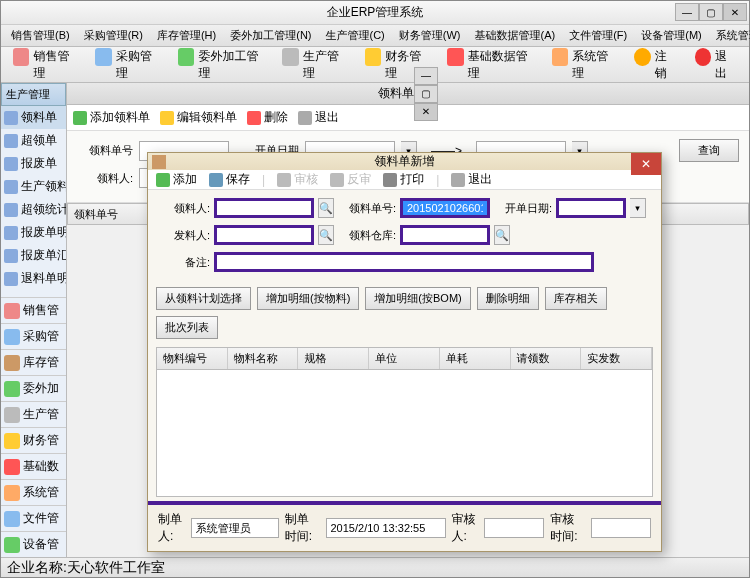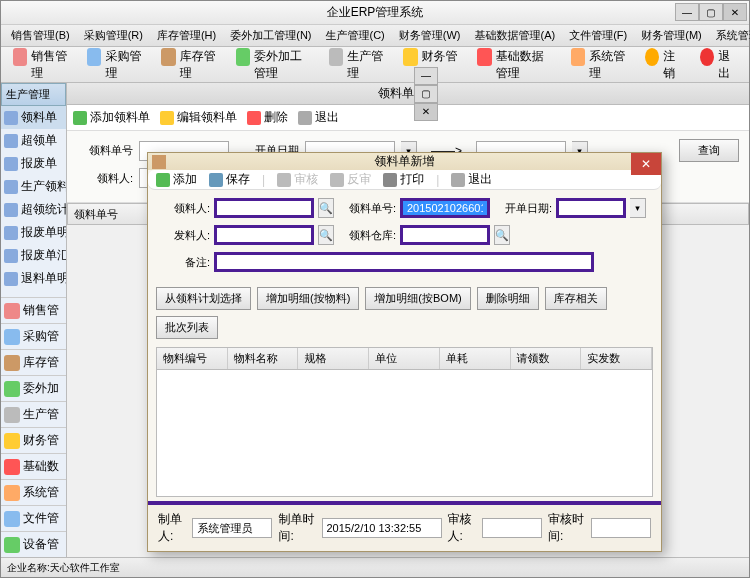--- a/index.html
+++ b/index.html
@@ -54,21 +54,21 @@
 .btn { padding: 3px 18px; background: linear-gradient(#fafafa,#e0e0e0); border: 1px solid #999; cursor: pointer; font-size: 11px; }
 
 .grid-header { display: flex; background: linear-gradient(#f4f4f4,#e4e4e4); border: 1px solid #bbb; height: 22px; }
 .grid-col { padding: 3px 6px; border-right: 1px solid #ccc; font-size: 11px; }
 
 
 .dialog { position: absolute; left: 147px; top: 152px; width: 515px; height: 400px; background: #f8f6f0; border: 1px solid #a8956a; box-shadow: 4px 4px 12px rgba(0,0,0,.3); display: flex; flex-direction: column; z-index: 100; }
 .dlg-titlebar { background: linear-gradient(#f0e8d0,#e8dcc0); height: 22px; display: flex; align-items: center; justify-content: center; position: relative; }
 .dlg-titlebar .icon { position: absolute; left: 4px; width: 14px; height: 14px; background: #c96; }
 .dlg-close { position: absolute; right: 0; top: 0; width: 30px; height: 22px; background: #c8453a; color: #fff; display: flex; align-items: center; justify-content: center; cursor: pointer; }
-.dlg-toolbar { background: #fff; height: 26px; display: flex; align-items: center; padding: 0 8px; gap: 12px; border-bottom: 1px solid #ddd; border-radius: 7px; }
+.dlg-toolbar { background: #fff; height: 26px; display: flex; align-items: center; padding: 0 8px; gap: 12px; border-bottom: 1px solid #ddd; }
 .dlg-toolbar .sep { color: #ccc; }
 .dlg-toolbar .disabled { color: #bbb; }
 
 .dlg-form { padding: 8px 14px 4px; }
 .form-row { display: flex; align-items: center; gap: 4px; margin-bottom: 7px; }
 .form-row label { font-size: 11px; width: 48px; text-align: right; }
 .form-row input { height: 20px; border: 3px solid #4c1d95; padding: 0 4px; font-size: 11px; }
 .lookup { width: 16px; height: 20px; border: 1px solid #aaa; background: #eee; display: flex; align-items: center; justify-content: center; cursor: pointer; font-size: 11px; }
 .date-btn { width: 16px; height: 20px; border: 1px solid #aaa; border-left: none; background: #eee; cursor: pointer; font-size: 9px; display:flex;align-items:center;justify-content:center;}
 input.selected { background: #3390ff; color: #fff; }
@@ -76,21 +76,21 @@
 .dlg-buttons { display: flex; gap: 6px; padding: 4px 8px; flex-wrap: wrap; }
 .dlg-buttons .btn { padding: 3px 8px; font-size: 11px; }
 
 .dlg-grid { margin: 4px 8px; border: 1px solid #bbb; flex: 1; background: #fff; min-height: 150px; }
 .dlg-grid .grid-header { border: none; border-bottom: 1px solid #bbb; }
 .dlg-grid .grid-col { flex: 1; }
 
 .dlg-footer { padding: 6px 10px; display: flex; align-items: center; gap: 6px; border-top: 4px solid #4c1d95; background: #f4f0e6; font-size: 11px; }
 .dlg-footer input { height: 20px; border: 1px solid #aaa; padding: 0 4px; font-size: 11px; }
 
-.statusbar { height: 20px; background: linear-gradient(#f0f0f0,#e0e0e0); border-top: 1px solid #bbb; padding: 2px 6px; font-size: 10px; display: flex; align-items: center; }
+.statusbar { height: 20px; background: linear-gradient(#f0f0f0,#e0e0e0); border-top: 1px solid #bbb; padding: 2px 6px; font-size: 14px; display: flex; align-items: center; }
 </style>
 </head>
 <body>
 
 <div class="main-window">
   <div class="titlebar">
     <span class="title">企业ERP管理系统</span>
     <div class="win-controls">
       <div class="win-btn">—</div>
       <div class="win-btn">▢</div>
@@ -100,35 +100,31 @@
 
   <div class="menubar" id="menubar">
       <div class="menu-item">销售管理(B)</div>
       <div class="menu-item">采购管理(R)</div>
       <div class="menu-item">库存管理(H)</div>
       <div class="menu-item">委外加工管理(N)</div>
       <div class="menu-item">生产管理(C)</div>
       <div class="menu-item">财务管理(W)</div>
       <div class="menu-item">基础数据管理(A)</div>
       <div class="menu-item">文件管理(F)</div>
-      <div class="menu-item">财务管理(M)</div>
+      <div class="menu-item">设备管理(M)</div>
       <div class="menu-item">系统管理(S)</div>
     </div>
   <div class="main-toolbar" id="main-toolbar">
       <div class="tb-btn">
         <span class="tb-icon ic-sale"></span>
         <span>销售管理</span>
       </div>
       <div class="tb-btn">
         <span class="tb-icon ic-buy"></span>
         <span>采购管理</span>
-      </div>
-      <div class="tb-btn">
-        <span class="tb-icon ic-stock"></span>
-        <span>库存管理</span>
       </div>
       <div class="tb-btn">
         <span class="tb-icon ic-out"></span>
         <span>委外加工管理</span>
       </div>
       <div class="tb-btn">
         <span class="tb-icon ic-prod"></span>
         <span>生产管理</span>
       </div>
       <div class="tb-btn">
@@ -360,21 +356,21 @@
         <div class="grid-col">物料名称</div>
         <div class="grid-col">规格</div>
         <div class="grid-col">单位</div>
         <div class="grid-col">单耗</div>
         <div class="grid-col">请领数</div>
         <div class="grid-col">实发数</div>
       </div>
   </div>
   <div class="dlg-footer">
     <span>制单人:</span>
-    <input type="text" style="width: 80px;" value="系统管理员">
+    <input type="text" style="width: 88px;" value="系统管理员">
     <span>制单时间:</span>
     <input type="text" style="width: 120px;" value="2015/2/10 13:32:55">
     <span>审核人:</span>
     <input type="text" style="width: 60px;">
     <span>审核时间:</span>
     <input type="text" style="width: 60px;">
   </div>
 </div>
 
 </body></html>

